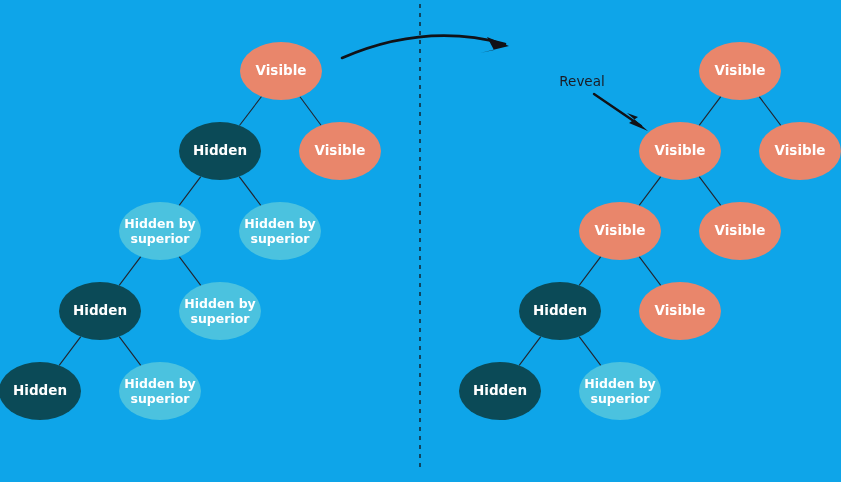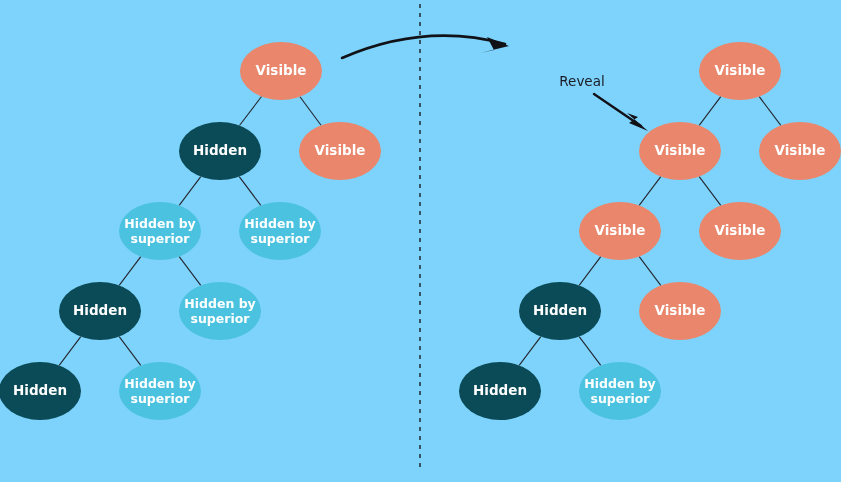--- a/index.html
+++ b/index.html
@@ -8,21 +8,21 @@
     padding: 0;
     background: #ffffff;
   }
   body {
     font-family: "DejaVu Sans", "Liberation Sans", sans-serif;
   }
   #diagram-root {
     position: relative;
     width: 841px;
     height: 482px;
-    background: #7dd3fc;
+    background: #0ea5e9;
     overflow: hidden;
   }
   #diagram-svg {
     position: absolute;
     top: 0;
     left: 0;
     width: 841px;
     height: 482px;
   }
   .node-label {

